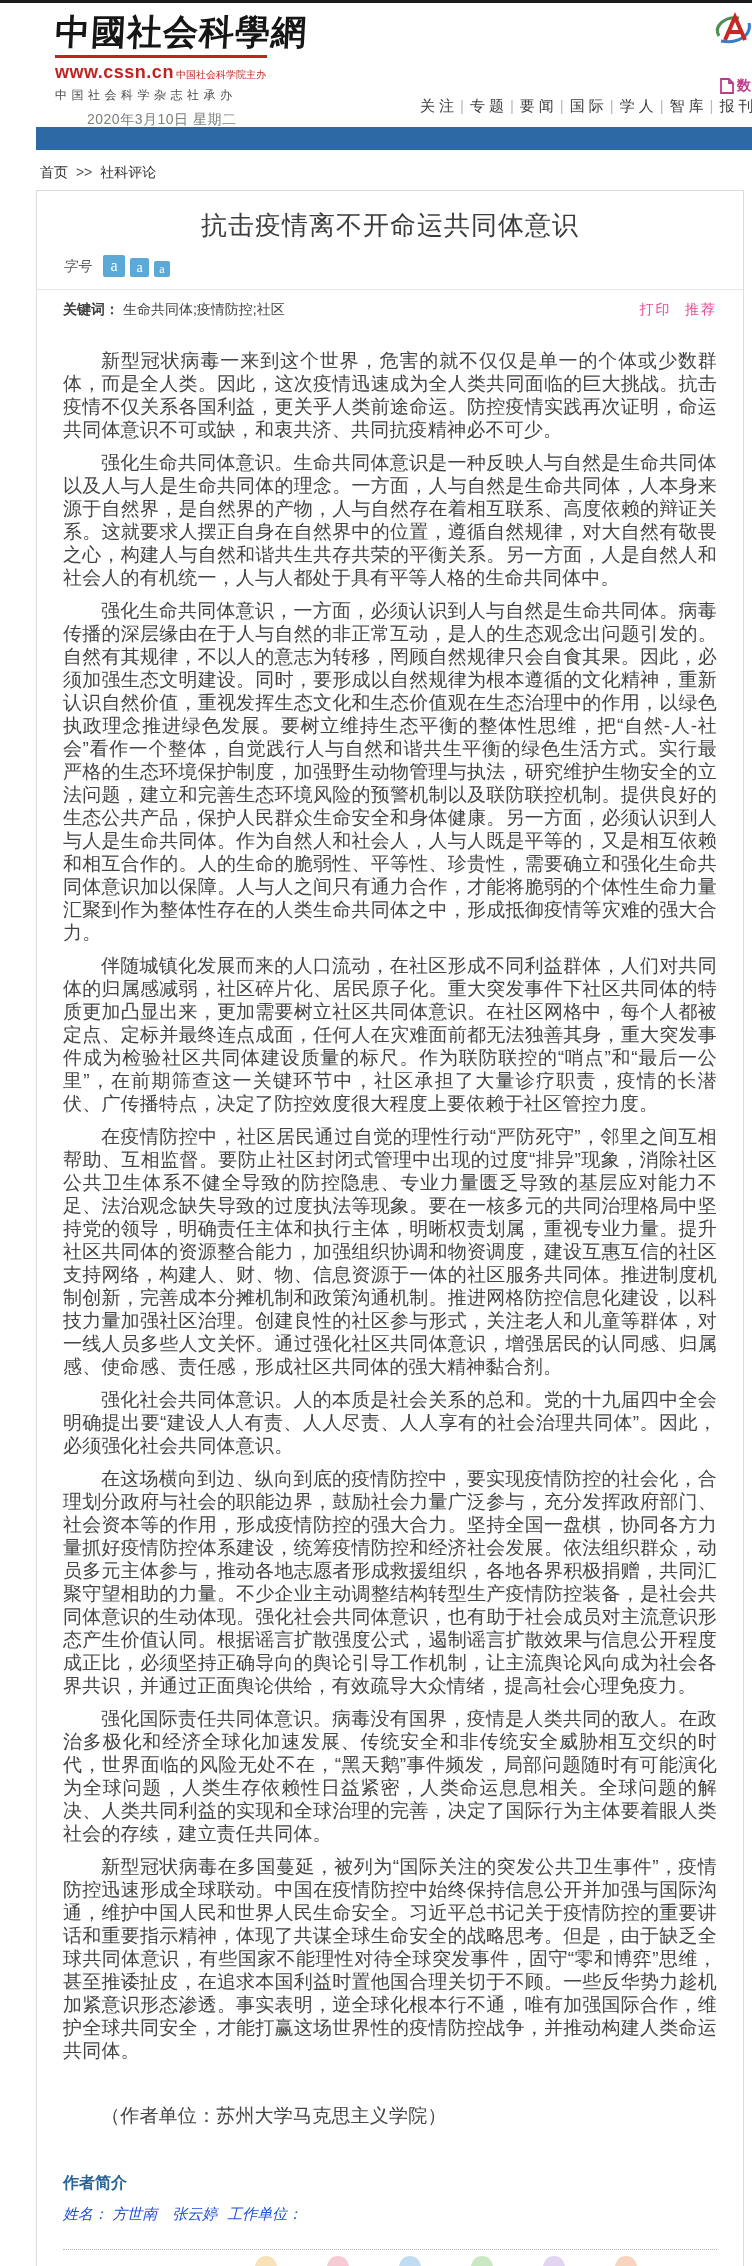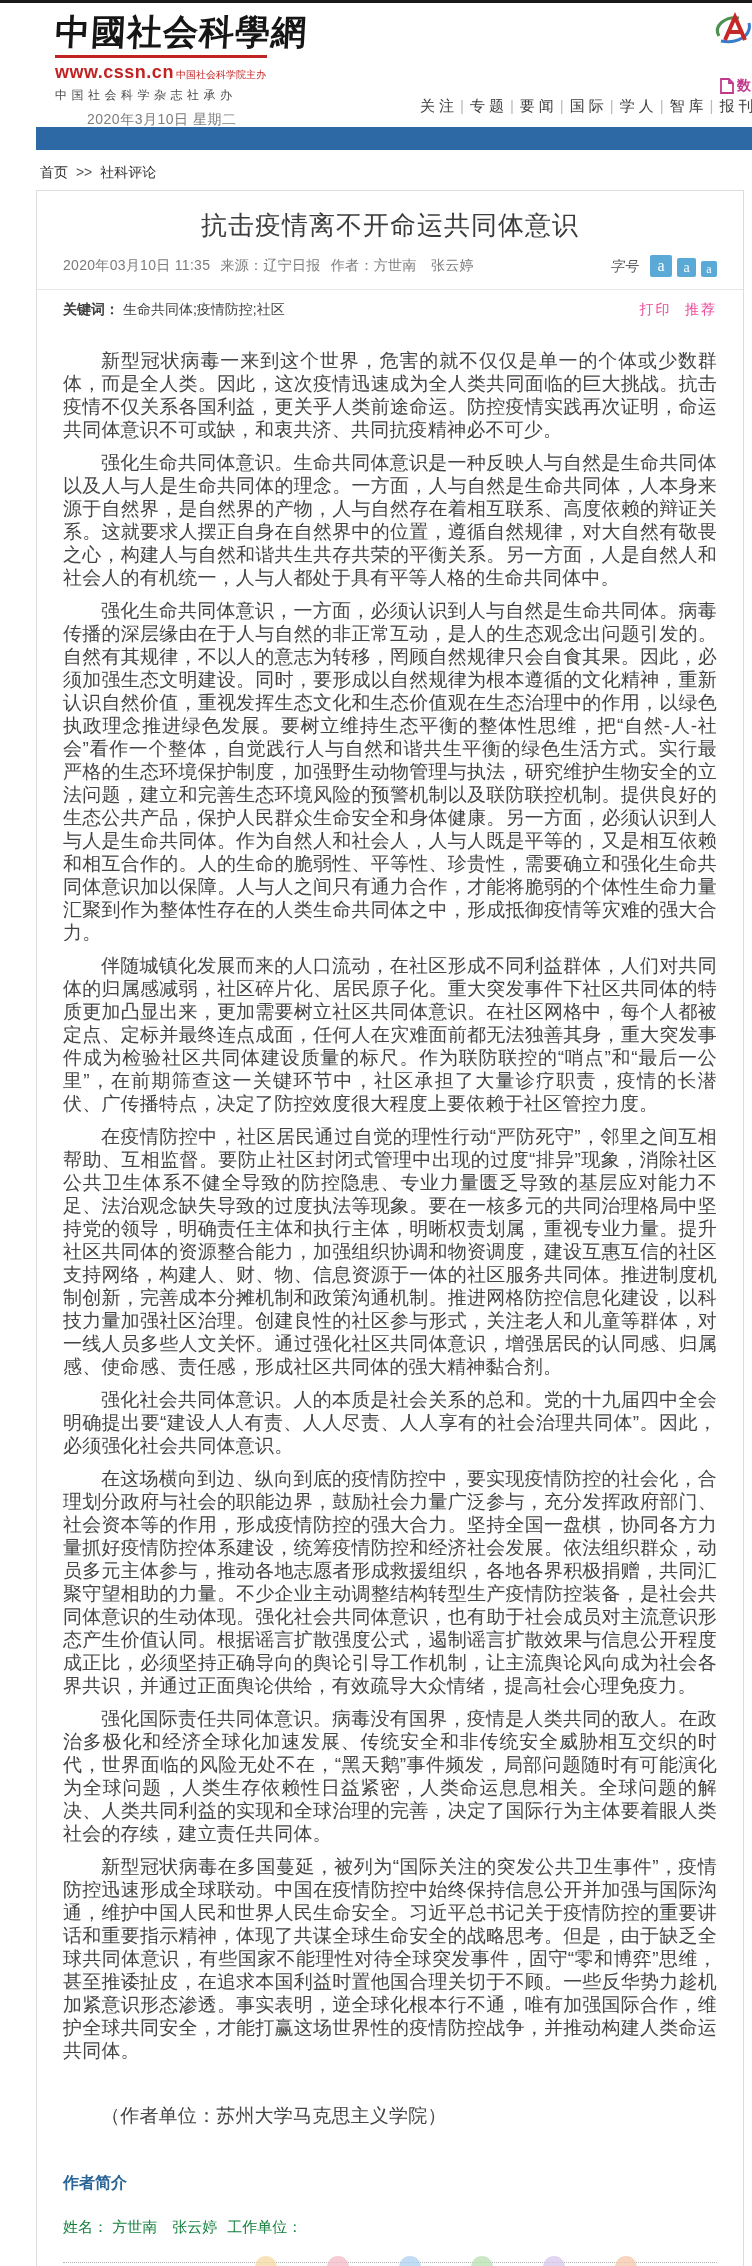--- a/index.html
+++ b/index.html
@@ -62,21 +62,21 @@
 
   .article-body{padding:0 26px;margin-top:30px;}
   .article-body p{
     font-size:19px;color:#454545;line-height:23px;letter-spacing:.2px;
     text-indent:2em;margin:0 0 10px 0;text-align:justify;
   }
   .attribution{margin-top:42px !important;font-size:16px;color:#3f3f3f;}
 
   .author-info{padding:0 26px;margin-top:16px;}
   .author-info-title{font-size:16px;font-weight:bold;color:#2a6496;margin-top:46px;}
-  .author-name-row{margin-top:24px;font-size:15px;color:#15803d;}
+  .author-name-row{margin-top:11px;font-size:15px;color:#1d4ed8;font-style:italic;}
   .author-name-row .names{margin-right:6px;}
   .dotted-sep{border-top:1px dotted #b5b5b5;margin-top:25px;}
 
   .reactions{position:absolute;left:255px;top:2256px;display:flex;}
   .reaction-dot{width:22px;height:22px;border-radius:50%;margin-right:50px;opacity:.75;}
 </style>
 </head>
 <body>
 
 <div class="top-edge"></div>
@@ -117,25 +117,20 @@
   <span class="crumb-link">首页</span>
   <span class="crumb-sep">&gt;&gt;</span>
   <span class="crumb-link">社科评论</span>
 </div>
 
 <div class="article-box">
 
   <div class="article-title">抗击疫情离不开命运共同体意识</div>
 
   <div class="meta-row">
-    <div class="meta-left">
-      <span>2020年03月10日 11:35</span><span class="meta-sep"></span>
-      <span>来源：</span><span>辽宁日报</span><span class="meta-sep"></span>
-      <span>作者：</span><span>方世南　张云婷</span>
-    </div>
     <div class="meta-right">
       <span class="font-size-label">字号</span>
       <span class="a-btn large">a</span>
       <span class="a-btn medium">a</span>
       <span class="a-btn small">a</span>
     </div>
   </div>
 
   <div class="meta-divider"></div>
 

